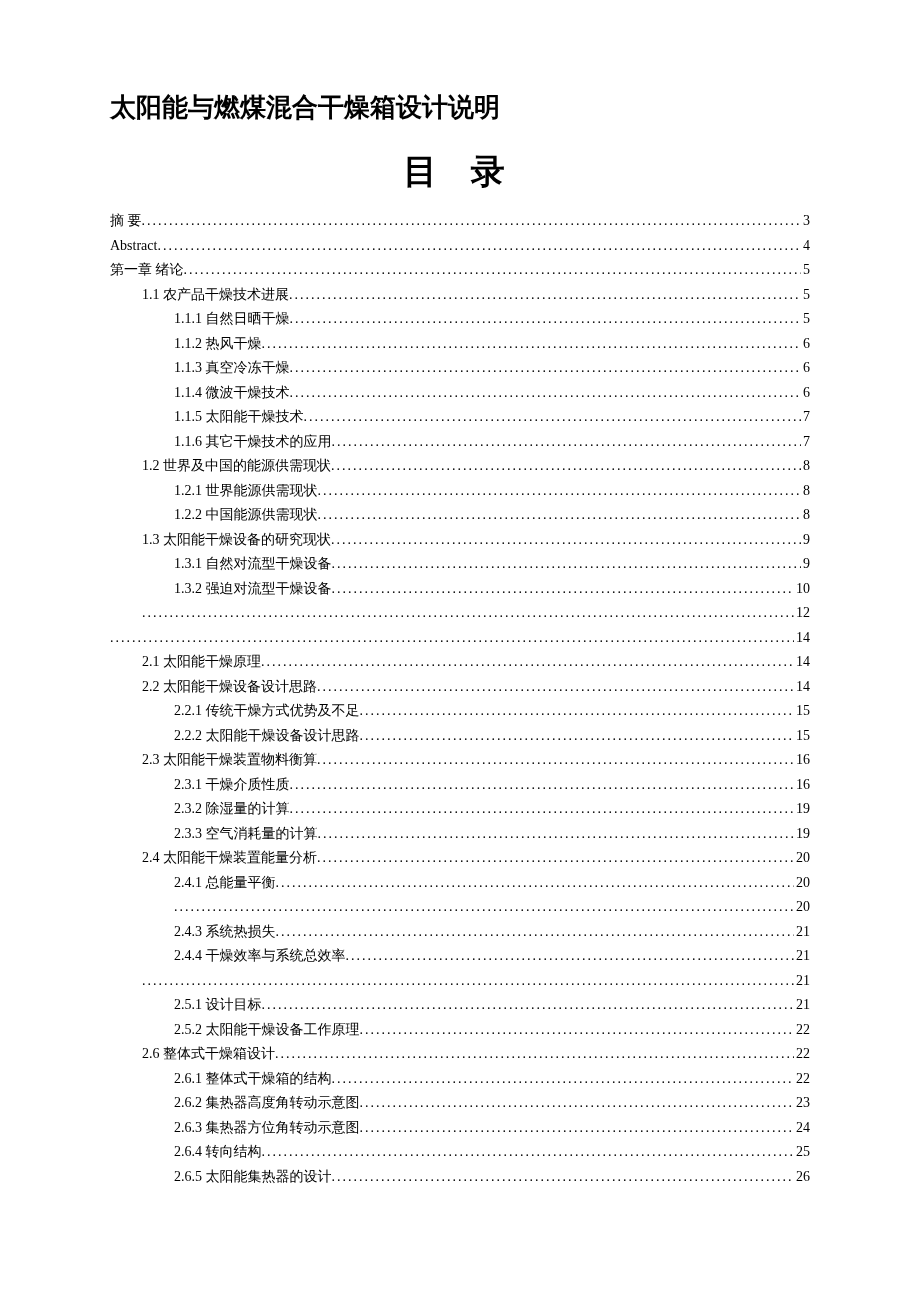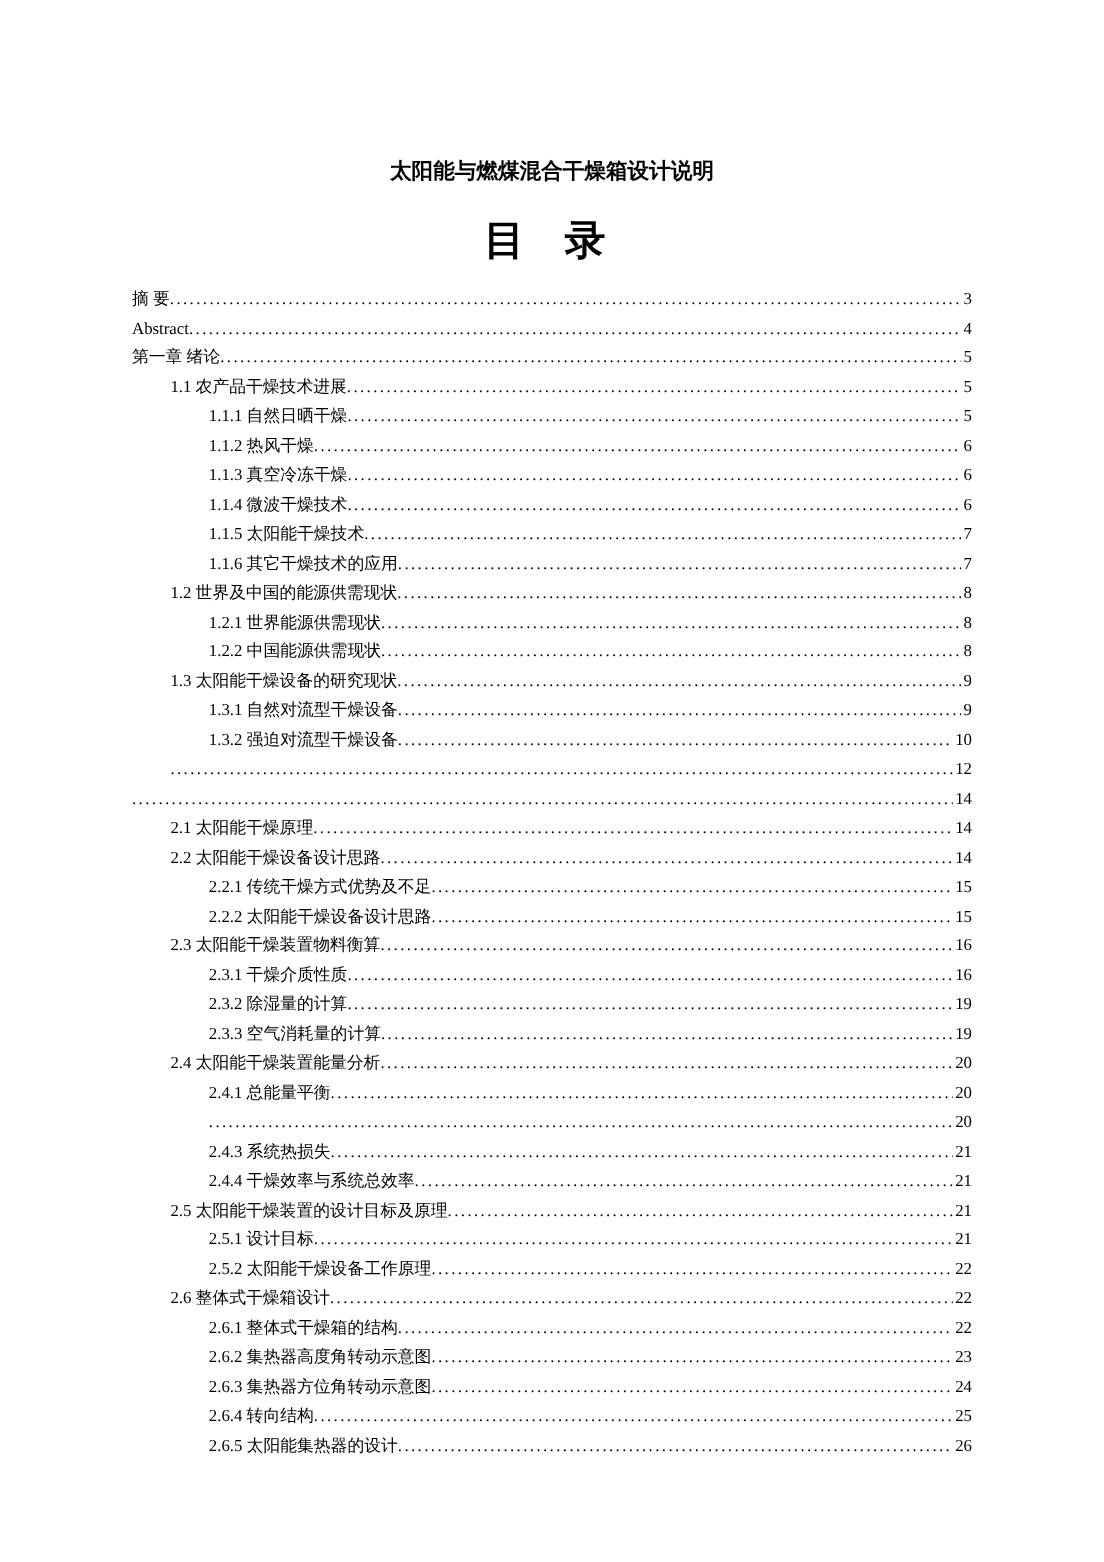--- a/index.html
+++ b/index.html
@@ -9,26 +9,25 @@
     }
     body {
       background: #fff;
       font-family: "SimSun", "宋体", serif;
       width: 920px;
       height: 1302px;
       padding: 90px 110px 60px 110px;
       color: #000;
     }
     .doc-title {
-      text-align: center;
-      font-size: 18px;
+      text-align: left;
+      font-size: 26px;
       font-weight: bold;
       font-family: "SimHei", "黑体", sans-serif;
       margin-bottom: 24px;
-      margin-top: 40px;
     }
     .toc-heading {
       text-align: center;
       font-size: 34px;
       font-weight: bold;
       font-family: Liberation Sans, sans-serif;
       margin-bottom: 14px;
       letter-spacing: 12px;
     }
     .toc-line {
@@ -210,21 +209,20 @@
       <span class="label">2.4.3  系统热损失</span>
       <span class="leader"></span>
       <span class="page">21</span>
     </div>
     <div class="toc-line indent-2">
       <span class="label">2.4.4  干燥效率与系统总效率</span>
       <span class="leader"></span>
       <span class="page">21</span>
     </div>
     <div class="toc-line indent-1">
-      <span class="label">2.5 太阳能干燥装置的设计目标及原理</span>
       <span class="leader"></span>
       <span class="page">21</span>
     </div>
     <div class="toc-line indent-2">
       <span class="label">2.5.1 设计目标</span>
       <span class="leader"></span>
       <span class="page">21</span>
     </div>
     <div class="toc-line indent-2">
       <span class="label">2.5.2 太阳能干燥设备工作原理</span>

